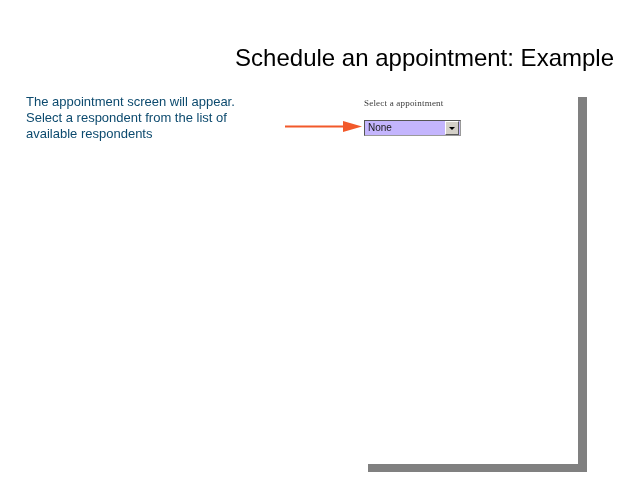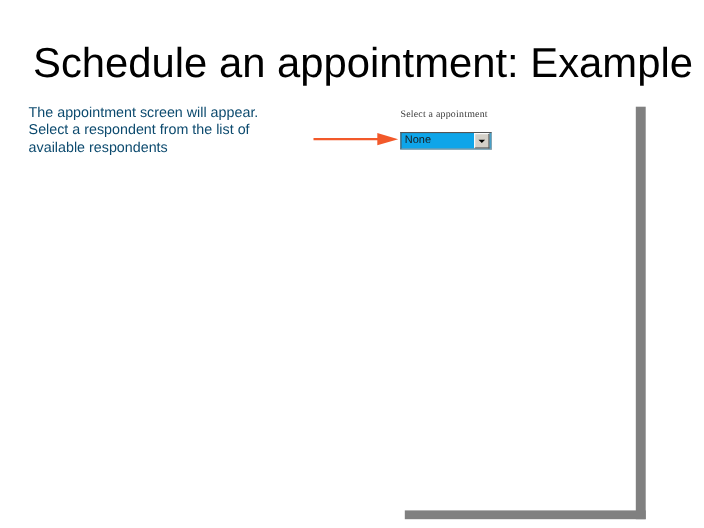--- a/index.html
+++ b/index.html
@@ -22,23 +22,23 @@
     height: 480px;
     background: #ffffff;
   }
 
   
   #slide-title {
     position: absolute;
     left: 30px;
     top: 38px;
     width: 584px;
-    text-align: center;
+    text-align: right;
     font-family: "Liberation Sans", sans-serif;
-    font-size: 38px;
+    font-size: 24px;
     font-weight: 400;
     line-height: 40px;
     color: #000000;
     letter-spacing: 0px;
     white-space: nowrap;
   }
 
   
   #instruction-text {
     position: absolute;
@@ -94,24 +94,24 @@
     font-weight: 400;
     line-height: 11px;
     color: #3a3a3a;
     letter-spacing: 0.2px;
     white-space: nowrap;
     margin-bottom: 0px;
   }
   #respondent-select {
     position: relative;
     margin-top: 11px;
-    width: 83px;
+    width: 97px;
     height: 16px;
     box-sizing: border-box;
-    background: #0ea5e9;
+    background: #c4b5fd;
     border: 1px solid #4a4a4a;
     border-top-color: #555555;
     border-left-color: #555555;
     border-right-color: #9a9a9a;
     border-bottom-color: #9a9a9a;
     display: flex;
     align-items: center;
   }
   #respondent-value {
     flex: 1 1 auto;

